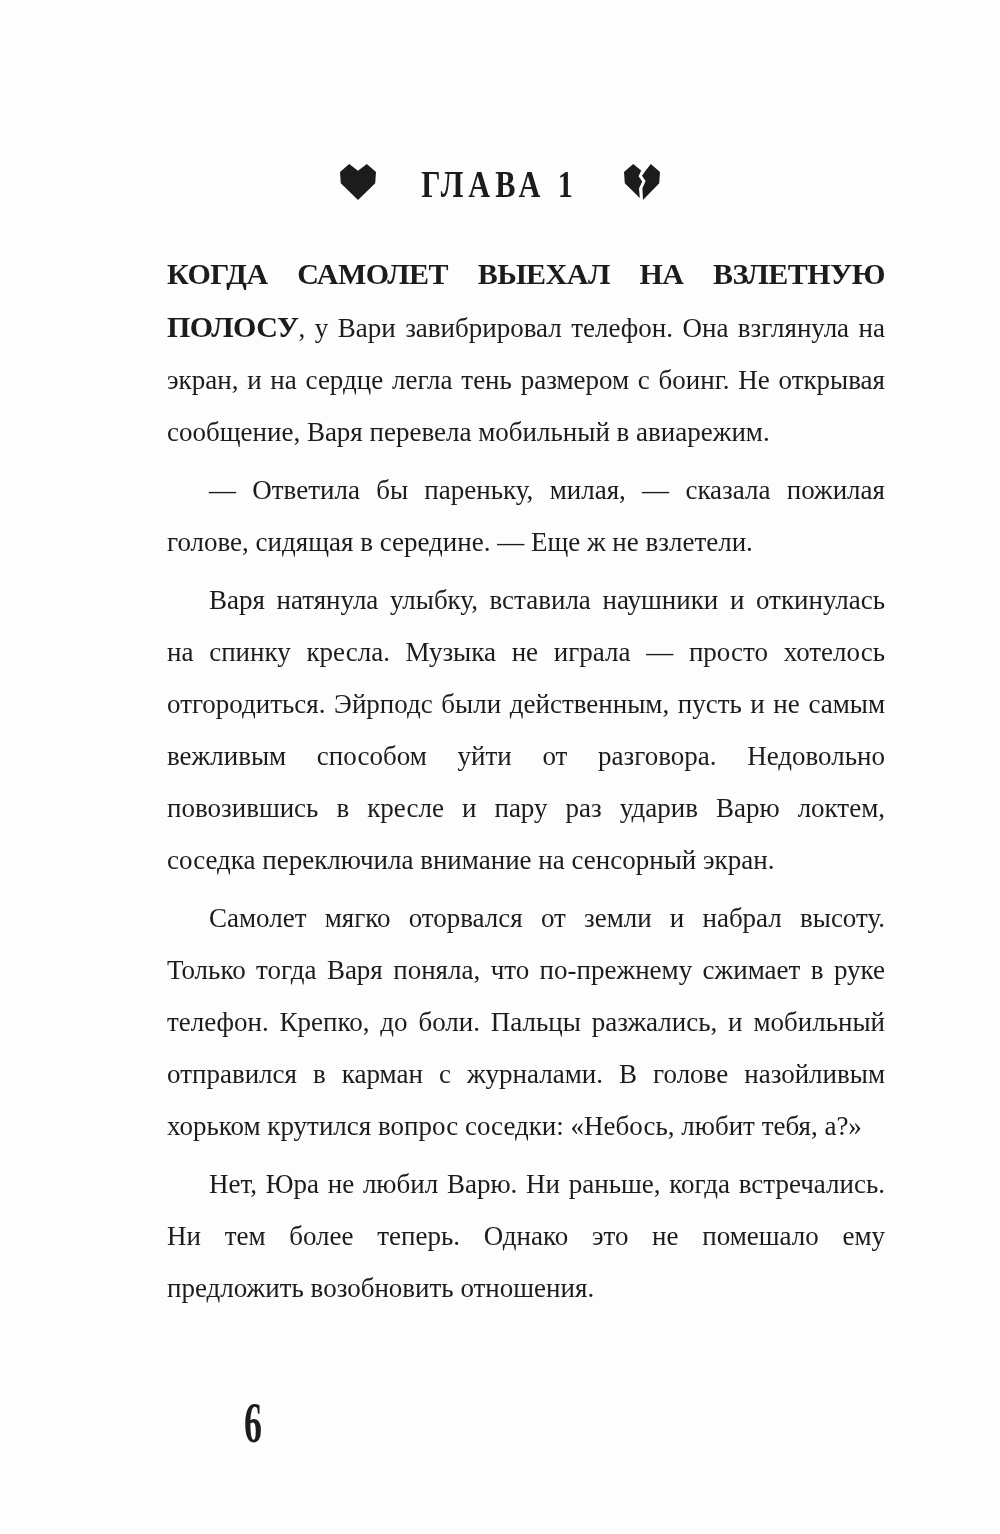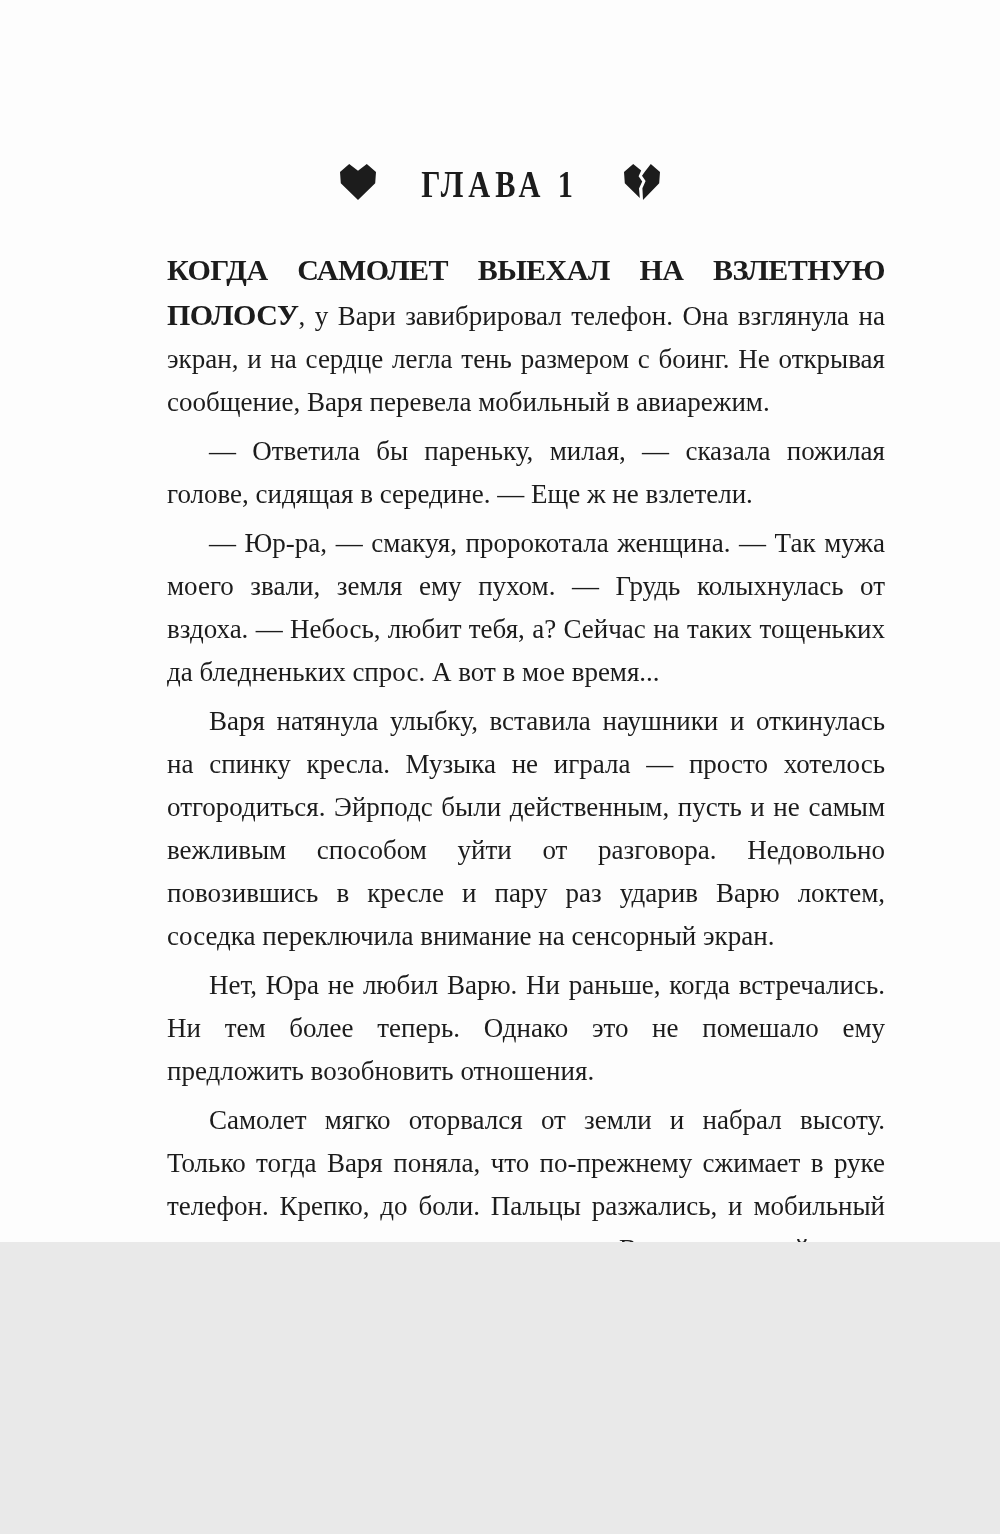--- a/index.html
+++ b/index.html
@@ -3,21 +3,21 @@
 <meta charset="utf-8">
 <style>
   html, body {
     margin: 0;
     padding: 0;
     background: #e9e9e9;
   }
   .page {
     position: relative;
     width: 1000px;
-    height: 1242px;
+    height: 1534px;
     margin: 0 auto;
     background: #fdfdfd;
     color: #1c1c1c;
     font-family: "Liberation Serif", "DejaVu Serif", serif;
     overflow: hidden;
   }
   .chapter-header {
     position: absolute;
     top: 158px;
     left: 0;
@@ -43,21 +43,21 @@
     flex: 0 0 auto;
   }
   .heart-icon svg { display: block; width: 100%; height: 100%; }
 
   .body-text {
     position: absolute;
     top: 248px;
     left: 167px;
     width: 718px;
     font-size: 27px;
-    line-height: 43px;
+    line-height: 52px;
     text-align: justify;
     text-justify: inter-word;
   }
   .body-text p {
     margin: 0 0 6px 0;
     text-indent: 42px;
   }
   .body-text p.first {
     text-indent: 0;
   }
@@ -96,21 +96,20 @@
       <svg viewBox="0 0 24 24" xmlns="http://www.w3.org/2000/svg">
         <path d="M11.6 6.2 L7.6 3 L3 7 L3.4 12.6 L10.9 20 L10.5 15.2 L12.1 11.7 L10.3 9.1 Z" fill="#1c1c1c"></path>
         <path d="M13.3 7 L16.4 3 L21 7 L20.6 12.6 L12.5 21 L12.2 15.1 L13.8 11.5 L12 8.9 Z" fill="#1c1c1c"></path>
       </svg>
     </span>
   </div>
 
   <div class="body-text">
     <p class="first"><span class="lead-in">КОГДА САМОЛЕТ ВЫЕХАЛ НА ВЗЛЕТНУЮ ПОЛОСУ</span><span>, у Вари завибрировал телефон. Она взглянула на экран, и на сердце легла тень размером с боинг. Не открывая сообщение, Варя перевела мобильный в авиарежим.</span></p>
     <p>— Ответила бы пареньку, милая, — сказала пожилая голове, сидящая в середине. — Еще ж не взлетели.</p>
-    <p>— Юр-ра, — смакуя, пророкотала женщина. — Так мужа моего звали, земля ему пухом. — Грудь колыхнулась от вздоха. — Небось, любит тебя, а? Сейчас на таких тощеньких да бледненьких спрос. А вот в мое время...</p>
     <p>Варя натянула улыбку, вставила наушники и откинулась на спинку кресла. Музыка не играла — просто хотелось отгородиться. Эйрподс были действенным, пусть и не самым вежливым способом уйти от разговора. Недовольно повозившись в кресле и пару раз ударив Варю локтем, соседка переключила внимание на сенсорный экран.</p>
+    <p>Самолет мягко оторвался от земли и набрал высоту. Только тогда Варя поняла, что по-прежнему сжимает в руке телефон. Крепко, до боли. Пальцы разжались, и мобильный отправился в карман с журналами. В голове назойливым хорьком крутился вопрос соседки: «Небось, любит тебя, а?»</p>
     <p>Нет, Юра не любил Варю. Ни раньше, когда встречались. Ни тем более теперь. Однако это не помешало ему предложить возобновить отношения.</p>
-    <p>Самолет мягко оторвался от земли и набрал высоту. Только тогда Варя поняла, что по-прежнему сжимает в руке телефон. Крепко, до боли. Пальцы разжались, и мобильный отправился в карман с журналами. В голове назойливым хорьком крутился вопрос соседки: «Небось, любит тебя, а?»</p>
   </div>
 
   <div class="folio">6</div>
 
 </div>
 
 </body></html>

